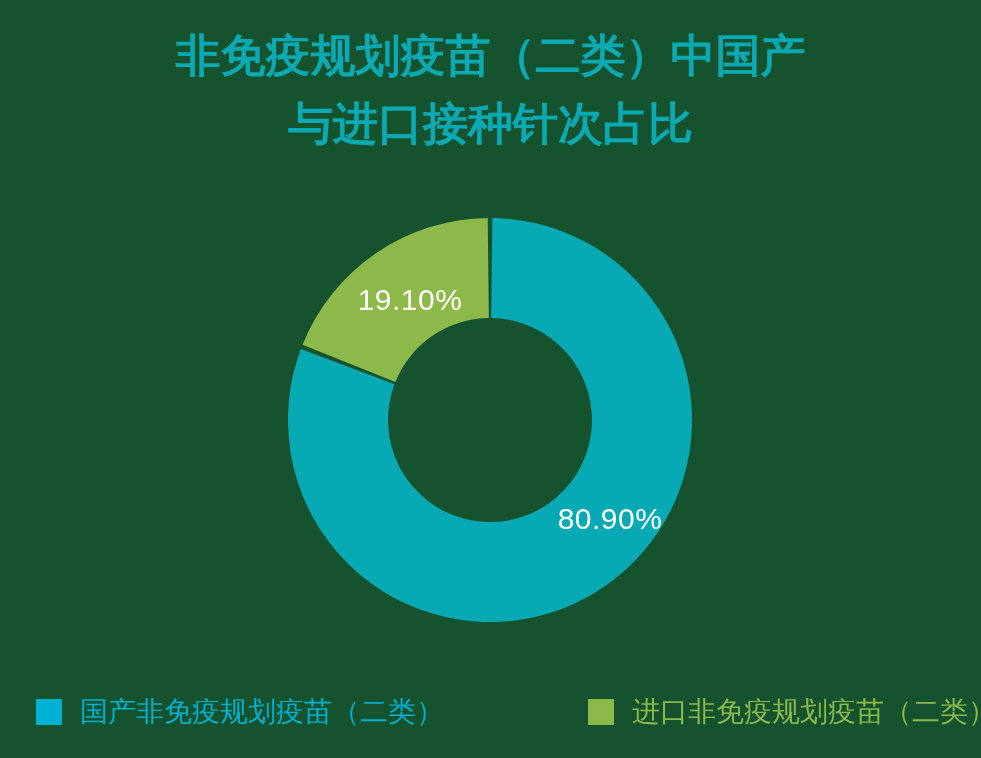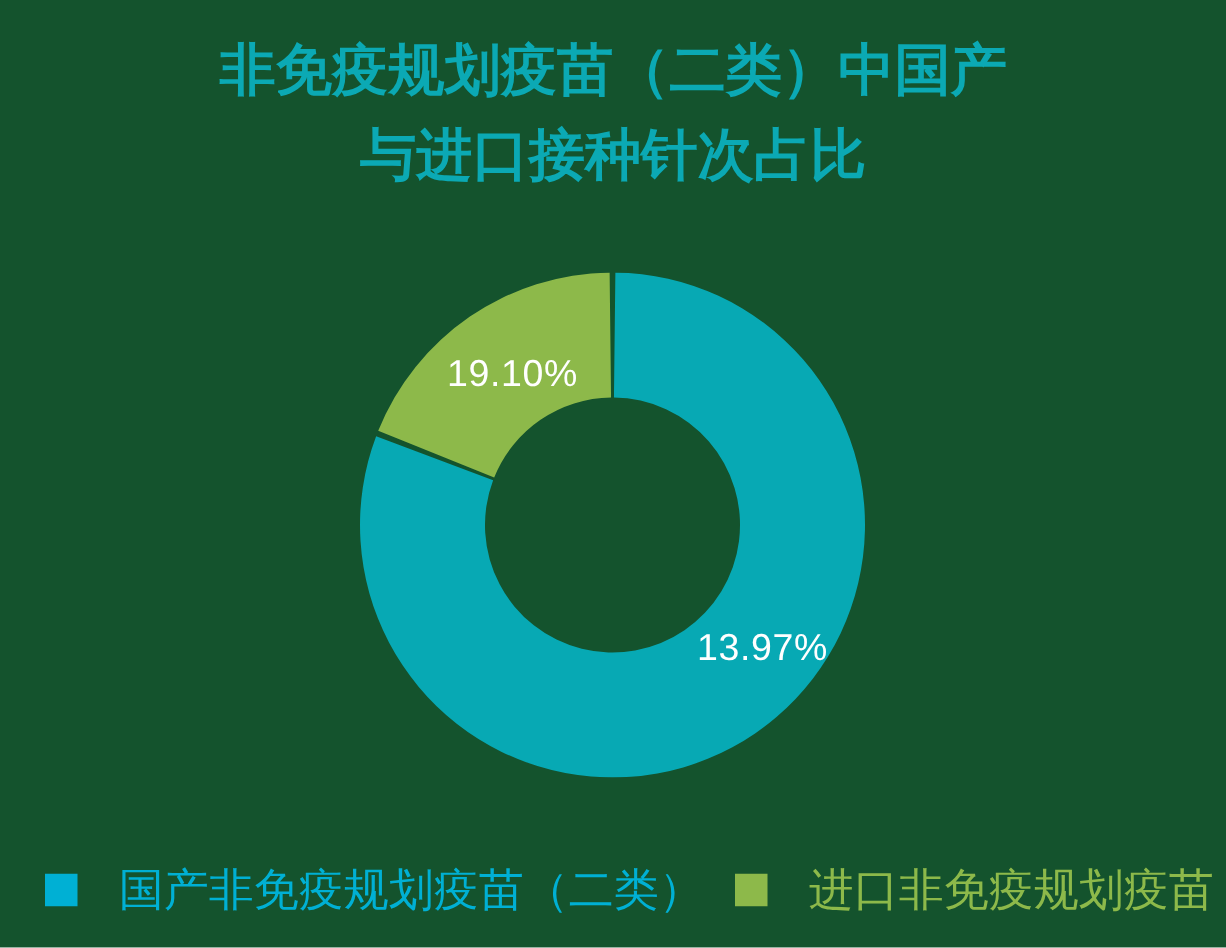--- a/index.html
+++ b/index.html
@@ -83,22 +83,22 @@
   #legend-item-0 { left: 36px; }
   #legend-item-1 { left: 588px; }
 
   .legend-swatch {
     width: 26px;
     height: 26px;
     flex: 0 0 auto;
     display: block;
   }
   .legend-label {
-    margin-left: 33px;
-    font-size: 36px;
+    margin-left: 18px;
+    font-size: 28px;
     line-height: 1;
     white-space: nowrap;
   }
 </style>
 </head>
 <body style="background: rgb(255, 255, 255);">
 
 <div id="canvas" style="background: #14532d; padding-left: 48px;">
 
   <div class="chart-title" style="color: rgb(11, 169, 180);">
@@ -109,21 +109,21 @@
   <div id="donut-wrap">
     <svg id="donut-svg" viewBox="0 0 404 404">
       <g id="donut-slices">
           <path d="M 204.292 0.013 A 202 202 0 1 1 12.904 130.961 L 106.506 166.125 A 102.01 102.01 0 1 0 203.157 99.997 Z" fill="#07a9b4"></path>
           <path d="M 14.564 126.689 A 202 202 0 0 1 199.708 0.013 L 200.843 99.997 A 102.01 102.01 0 0 0 107.345 163.968 Z" fill="#8db94a"></path>
         </g>
     </svg>
   </div>
 
   <div class="slice-label" id="label-green" style="color: rgb(255, 255, 255); text-align: right;">19.10%</div>
-  <div class="slice-label" id="label-teal" style="color: rgb(255, 255, 255);">13.97%</div>
+  <div class="slice-label" id="label-teal" style="color: rgb(255, 255, 255);">80.90%</div>
 
   <div id="legend">
     <div class="legend-item" id="legend-item-0">
       <span class="legend-swatch" style="background: rgb(0, 176, 212);"></span>
       <span class="legend-label" style="color: rgb(0, 176, 212);">国产非免疫规划疫苗（二类）</span>
     </div>
     <div class="legend-item" id="legend-item-1">
       <span class="legend-swatch" style="background: rgb(141, 185, 74);"></span>
       <span class="legend-label" style="color: rgb(141, 185, 74);">进口非免疫规划疫苗（二类）</span>
     </div>

